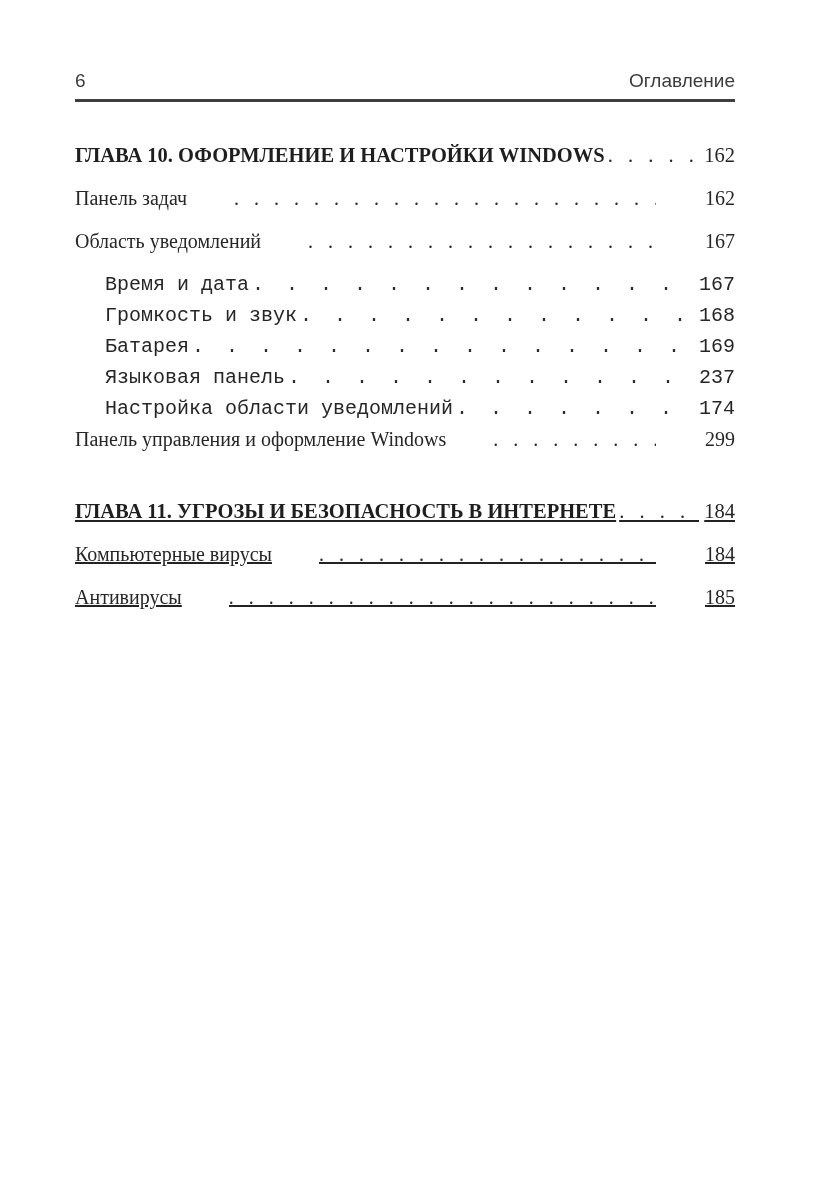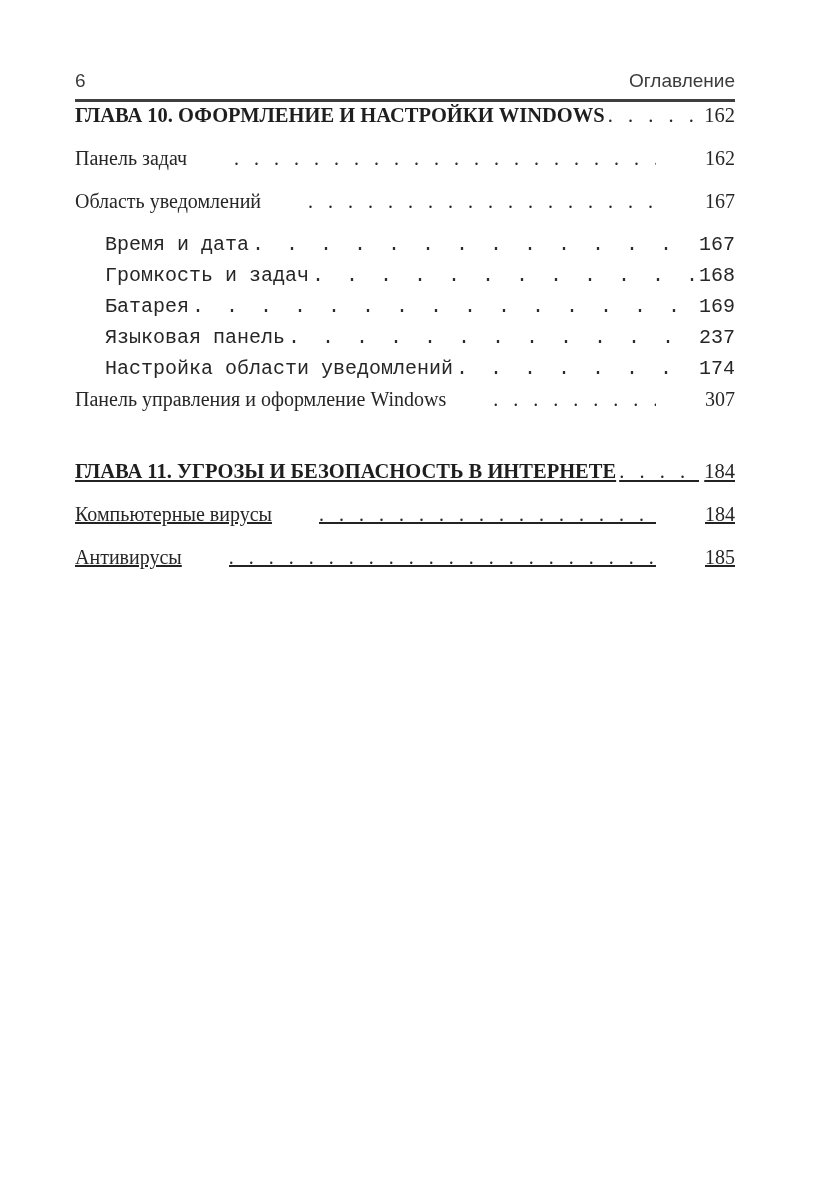--- a/index.html
+++ b/index.html
@@ -22,21 +22,21 @@
     display: flex;
     justify-content: space-between;
     align-items: baseline;
     font-family: "Liberation Sans", sans-serif;
     font-size: 19px;
     color: #3c3c3c;
     padding-bottom: 7px;
     border-bottom: 3px solid #3f3f3f;
   }
   
-  .toc { }
+  .toc { padding-top: 40px; }
   .toc-section { margin: 0; }
   .toc-section + .toc-section { margin-top: 45px; text-decoration: underline; }
   .toc-row {
     display: flex;
     align-items: baseline;
     font-size: 20px;
     line-height: 27px;
     color: #262626;
   }
   .toc-row.heading {
@@ -95,21 +95,21 @@
     <span class="pg">167</span>
   </div>
 
   <div class="toc-row level1">
     <span class="label">Время и дата</span>
     <span class="dots"></span>
     <span class="pg">167</span>
   </div>
 
   <div class="toc-row level1">
-    <span class="label">Громкость и задач</span>
+    <span class="label">Громкость и звук</span>
     <span class="dots"></span>
     <span class="pg">168</span>
   </div>
 
   <div class="toc-row level1">
     <span class="label">Батарея</span>
     <span class="dots"></span>
     <span class="pg">169</span>
   </div>
 
@@ -121,21 +121,21 @@
 
   <div class="toc-row level1">
     <span class="label">Настройка области уведомлений</span>
     <span class="dots"></span>
     <span class="pg">174</span>
   </div>
 
   <div class="toc-row level0">
     <span class="label">Панель управления и оформление Windows</span>
     <span class="dots"></span>
-    <span class="pg">307</span>
+    <span class="pg">299</span>
   </div>
 </section>
 
   <section class="toc-section">
     <div class="toc-row heading">
       <span class="label">ГЛАВА 11. УГРОЗЫ И БЕЗОПАСНОСТЬ В ИНТЕРНЕТЕ</span>
       <span class="dots"></span>
       <span class="pg">184</span>
     </div>
 

